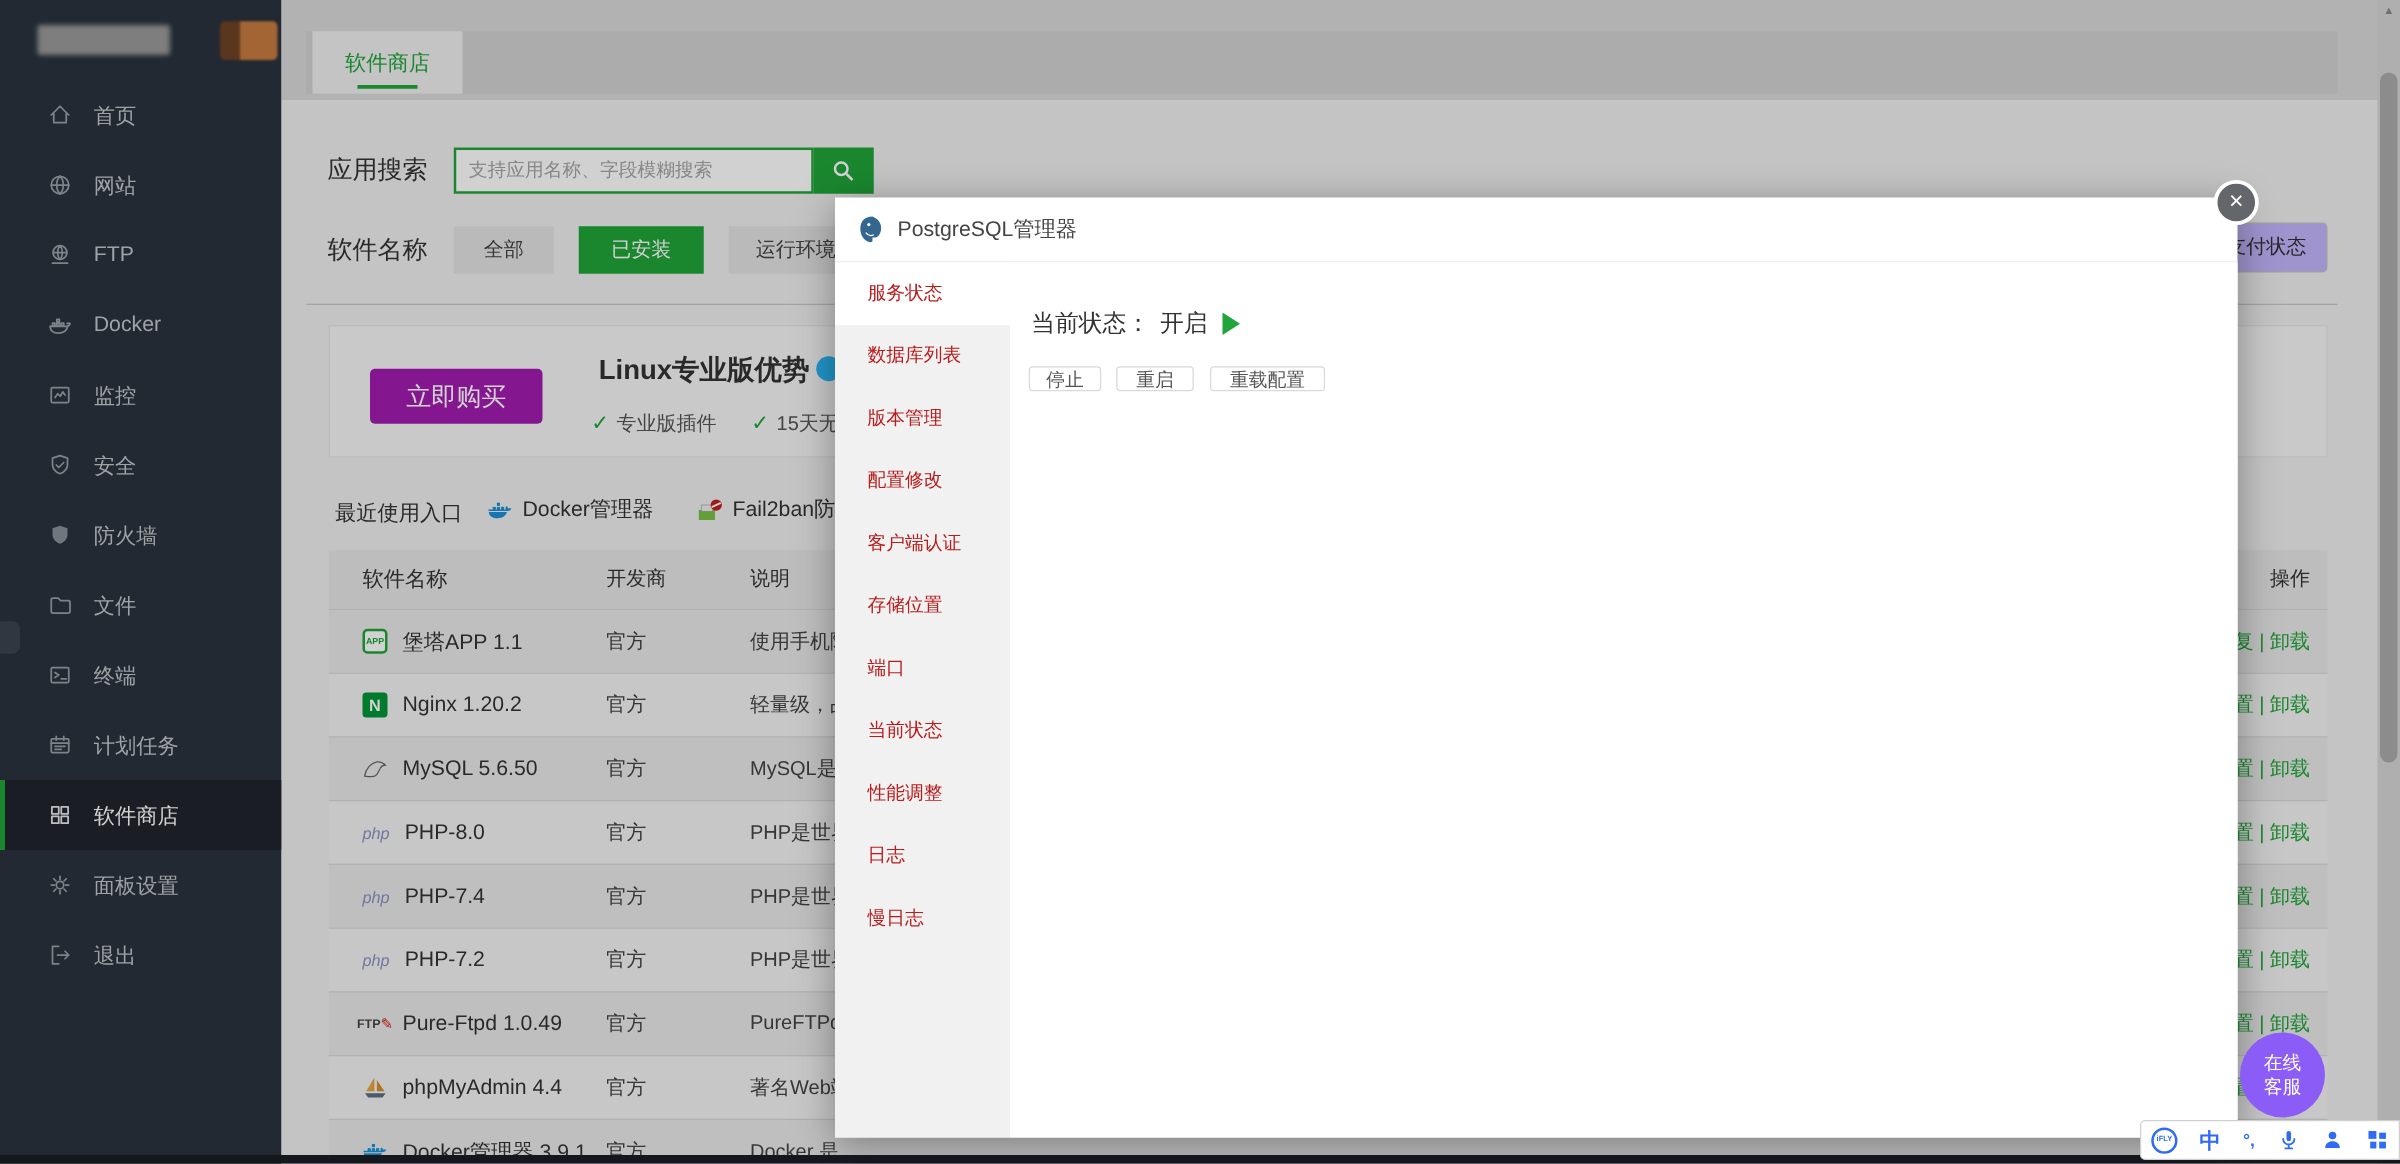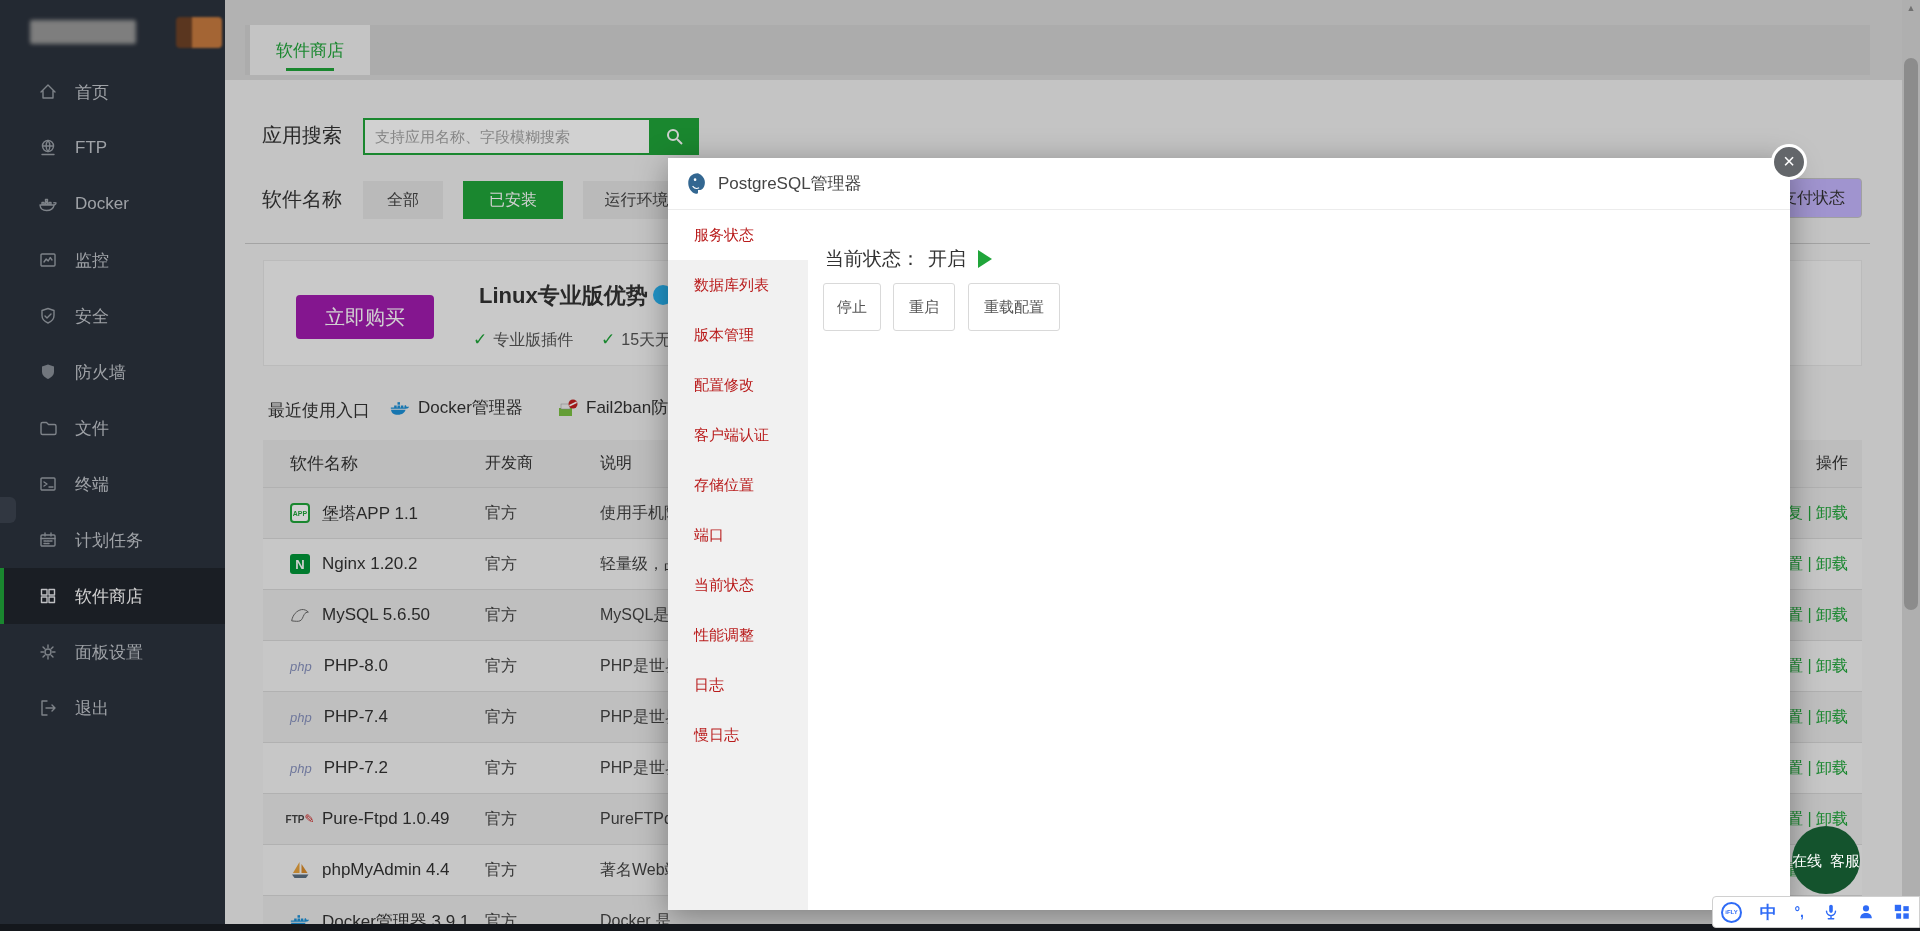--- a/index.html
+++ b/index.html
@@ -89,26 +89,26 @@
   #modal-close{position:absolute;left:1103px;top:-14px;width:36px;height:36px;border-radius:50%;background:#63666a;
     border:3px solid #fff;box-sizing:border-box;color:#fff;font-size:20px;line-height:29px;text-align:center;cursor:pointer;z-index:61}
   #modal-tabs{position:absolute;left:0;top:52px;width:140px;height:700px;background:#f1f1f1}
   .m-tab{height:50px;line-height:50px;padding-left:26px;font-size:15px;color:#b91c1c;cursor:pointer}
   .m-tab.active{background:#fff}
   #modal-content{position:absolute;left:140px;top:52px;width:982px;height:700px;background:#fff}
   #status-row{position:absolute;left:17px;top:36px;display:flex;align-items:center;font-size:19px;color:#333}
   #status-val{margin-left:8px}
   #play-ic{width:0;height:0;border-left:14px solid #20a53a;border-top:9px solid transparent;
     border-bottom:9px solid transparent;margin-left:12px}
-  .m-btn{position:absolute;top:73px;height:48px;background:#fff;border:1px solid #d9d9d9;border-radius:3px;
+  .m-btn{position:absolute;top:83px;height:20px;background:#fff;border:1px solid #d9d9d9;border-radius:3px;
     font-size:15px;color:#555;cursor:pointer}
 
   
-  #support{position:absolute;left:1792px;top:826px;width:68px;height:68px;border-radius:50%;background:#14532d;z-index:70;
-    color:#fff;font-size:15px;display:flex;flex-direction:row;align-items:center;justify-content:space-between;line-height:19px;cursor:pointer}
+  #support{position:absolute;left:1792px;top:826px;width:68px;height:68px;border-radius:50%;background:#8b5cf6;z-index:70;
+    color:#fff;font-size:15px;display:flex;flex-direction:column;align-items:center;justify-content:center;line-height:19px;cursor:pointer}
   #bottom-strip{position:absolute;left:0;top:924px;width:1920px;height:7px;background:#14171c;z-index:75}
   #ime-bar{position:absolute;left:1712px;top:896px;width:208px;height:32px;background:#fff;border:1px solid #d0d0d0;
     border-radius:4px 0 0 4px;box-sizing:border-box;z-index:80;display:flex;align-items:center;justify-content:space-between;padding:0 8px}
   .ime-ic{color:#2f6bf6;display:flex;align-items:center;justify-content:center;cursor:pointer}
   #ifly-logo{width:21px;height:21px;border:2px solid #2f6bf6;border-radius:50%;font-size:6px;font-weight:bold;box-sizing:border-box}
   #ime-zh{font-size:17px;font-weight:bold}
   #ime-punct{font-size:14px;font-weight:bold}
 </style>
 </head>
 <body>
@@ -117,20 +117,29 @@
   <div class="logo-blur"></div>
   <div class="logo-orange"></div>
   <nav id="side-menu">
     <div class="side-item">
       <span class="ic">
           <svg viewBox="0 0 20 20">
             <path d="M3 10 L10 3 L17 10 M5 9 V16 H15 V9"></path>
           </svg>
         </span>
       <span>首页</span>
+      </div>
+    <div class="side-item">
+      <span class="ic">
+          <svg viewBox="0 0 20 20">
+            <circle cx="10" cy="10" r="7"></circle>
+            <path d="M3 10 H17 M10 3 C6.5 6 6.5 14 10 17 M10 3 C13.5 6 13.5 14 10 17"></path>
+          </svg>
+        </span>
+      <span>网站</span>
       </div>
     <div class="side-item">
       <span class="ic">
           <svg viewBox="0 0 20 20">
             <circle cx="10" cy="8" r="5.5"></circle>
             <path d="M4.5 8 H15.5 M10 2.5 C7.5 5 7.5 11 10 13.5 M10 2.5 C12.5 5 12.5 11 10 13.5 M4 16.5 H16"></path>
           </svg>
         </span>
       <span>FTP</span>
       </div>

